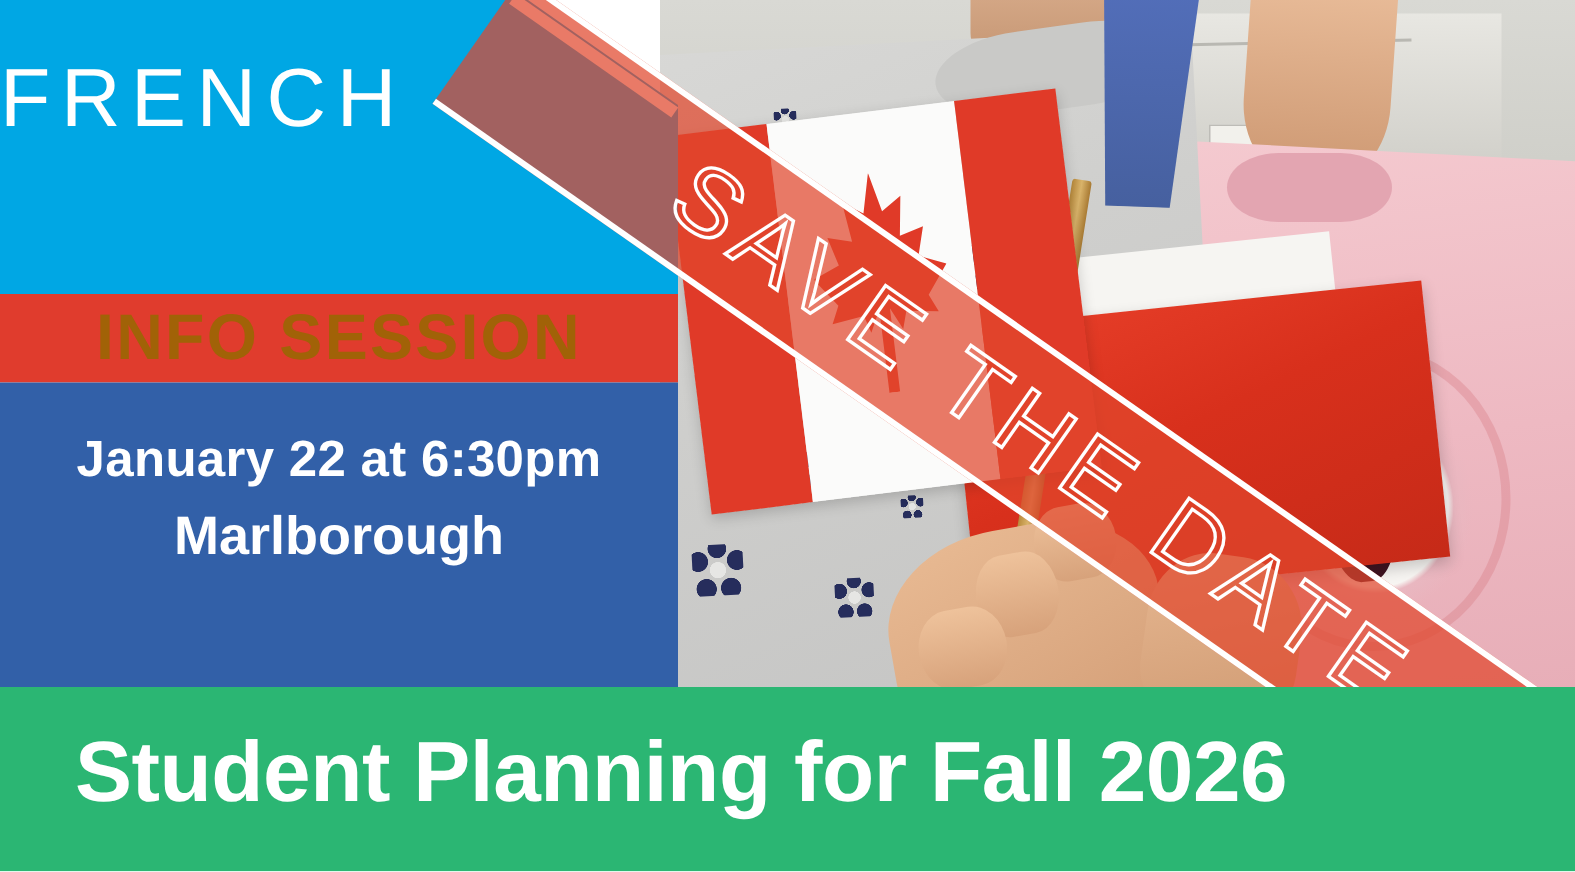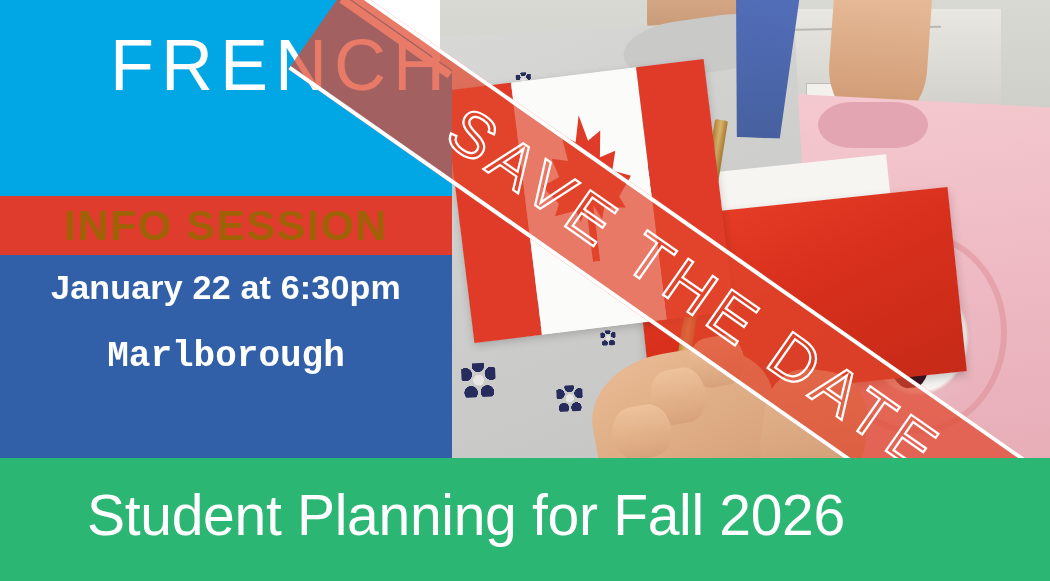--- a/index.html
+++ b/index.html
@@ -198,57 +198,57 @@
   }
   
   .cyan-diag-edge {
     position:absolute; left:344px; top:-4px;
     width:132px; height:8px; background:#ffffff;
     transform:rotate(35deg); transform-origin:left top;
   }
 
   .t-french {
     position:absolute; left:0; top:36px; width:452px;
-    text-align:right; color:#fff;
-    font-size:72px; line-height:58px;
+    text-align:left; color:#fff;
+    font-size:55px; line-height:58px;
     font-weight:300; letter-spacing:7px;
   }
   .t-immersion {
     position:absolute; left:0; top:106px; width:452px;
     text-align:center; color:#fff;
     font-size:50px; line-height:54px;
     font-weight:bold; letter-spacing:1.5px;
   }
   .t-info {
     position:absolute; left:0; top:200px; width:452px;
     text-align:center; color:#a16207;
     font-size:43px; line-height:50px;
     font-weight:bold; letter-spacing:1.5px;
   }
   .t-date {
-    position:absolute; left:0; top:268px; width:452px;
+    position:absolute; left:0; top:287px; width:452px;
     text-align:center; color:#fff;
     font-size:34px; line-height:38px; font-weight:bold;
     letter-spacing:.2px;
   }
   .t-school {
     position:absolute; left:0; top:336px; width:452px;
     text-align:center; color:#fff;
-    font-size:36px; line-height:42px; font-weight:bold;font-family:Liberation Mono, monospace;
+    font-size:36px; line-height:42px; font-weight:bold;
   }
 
   
   .green-band {
     position:absolute; left:0; top:458px; width:1050px; height:123px;
     background:#2BB673;
   }
   .t-headline {
-    position:absolute; left:12px; top:479px; width:908px;
+    position:absolute; left:0; top:479px; width:908px;
     text-align:center; color:#fff;
-    font-size:57px; line-height:72px; font-weight:normal;
+    font-size:57px; line-height:72px; font-weight:bold;
     letter-spacing:-.3px;
   }
 
   
   .ribbon {
     position:absolute;
     left:348px; top:-16px;
     width:860px; height:104px;
     background:rgba(224,70,45,.72);
     border-top:4px solid #ffffff;

